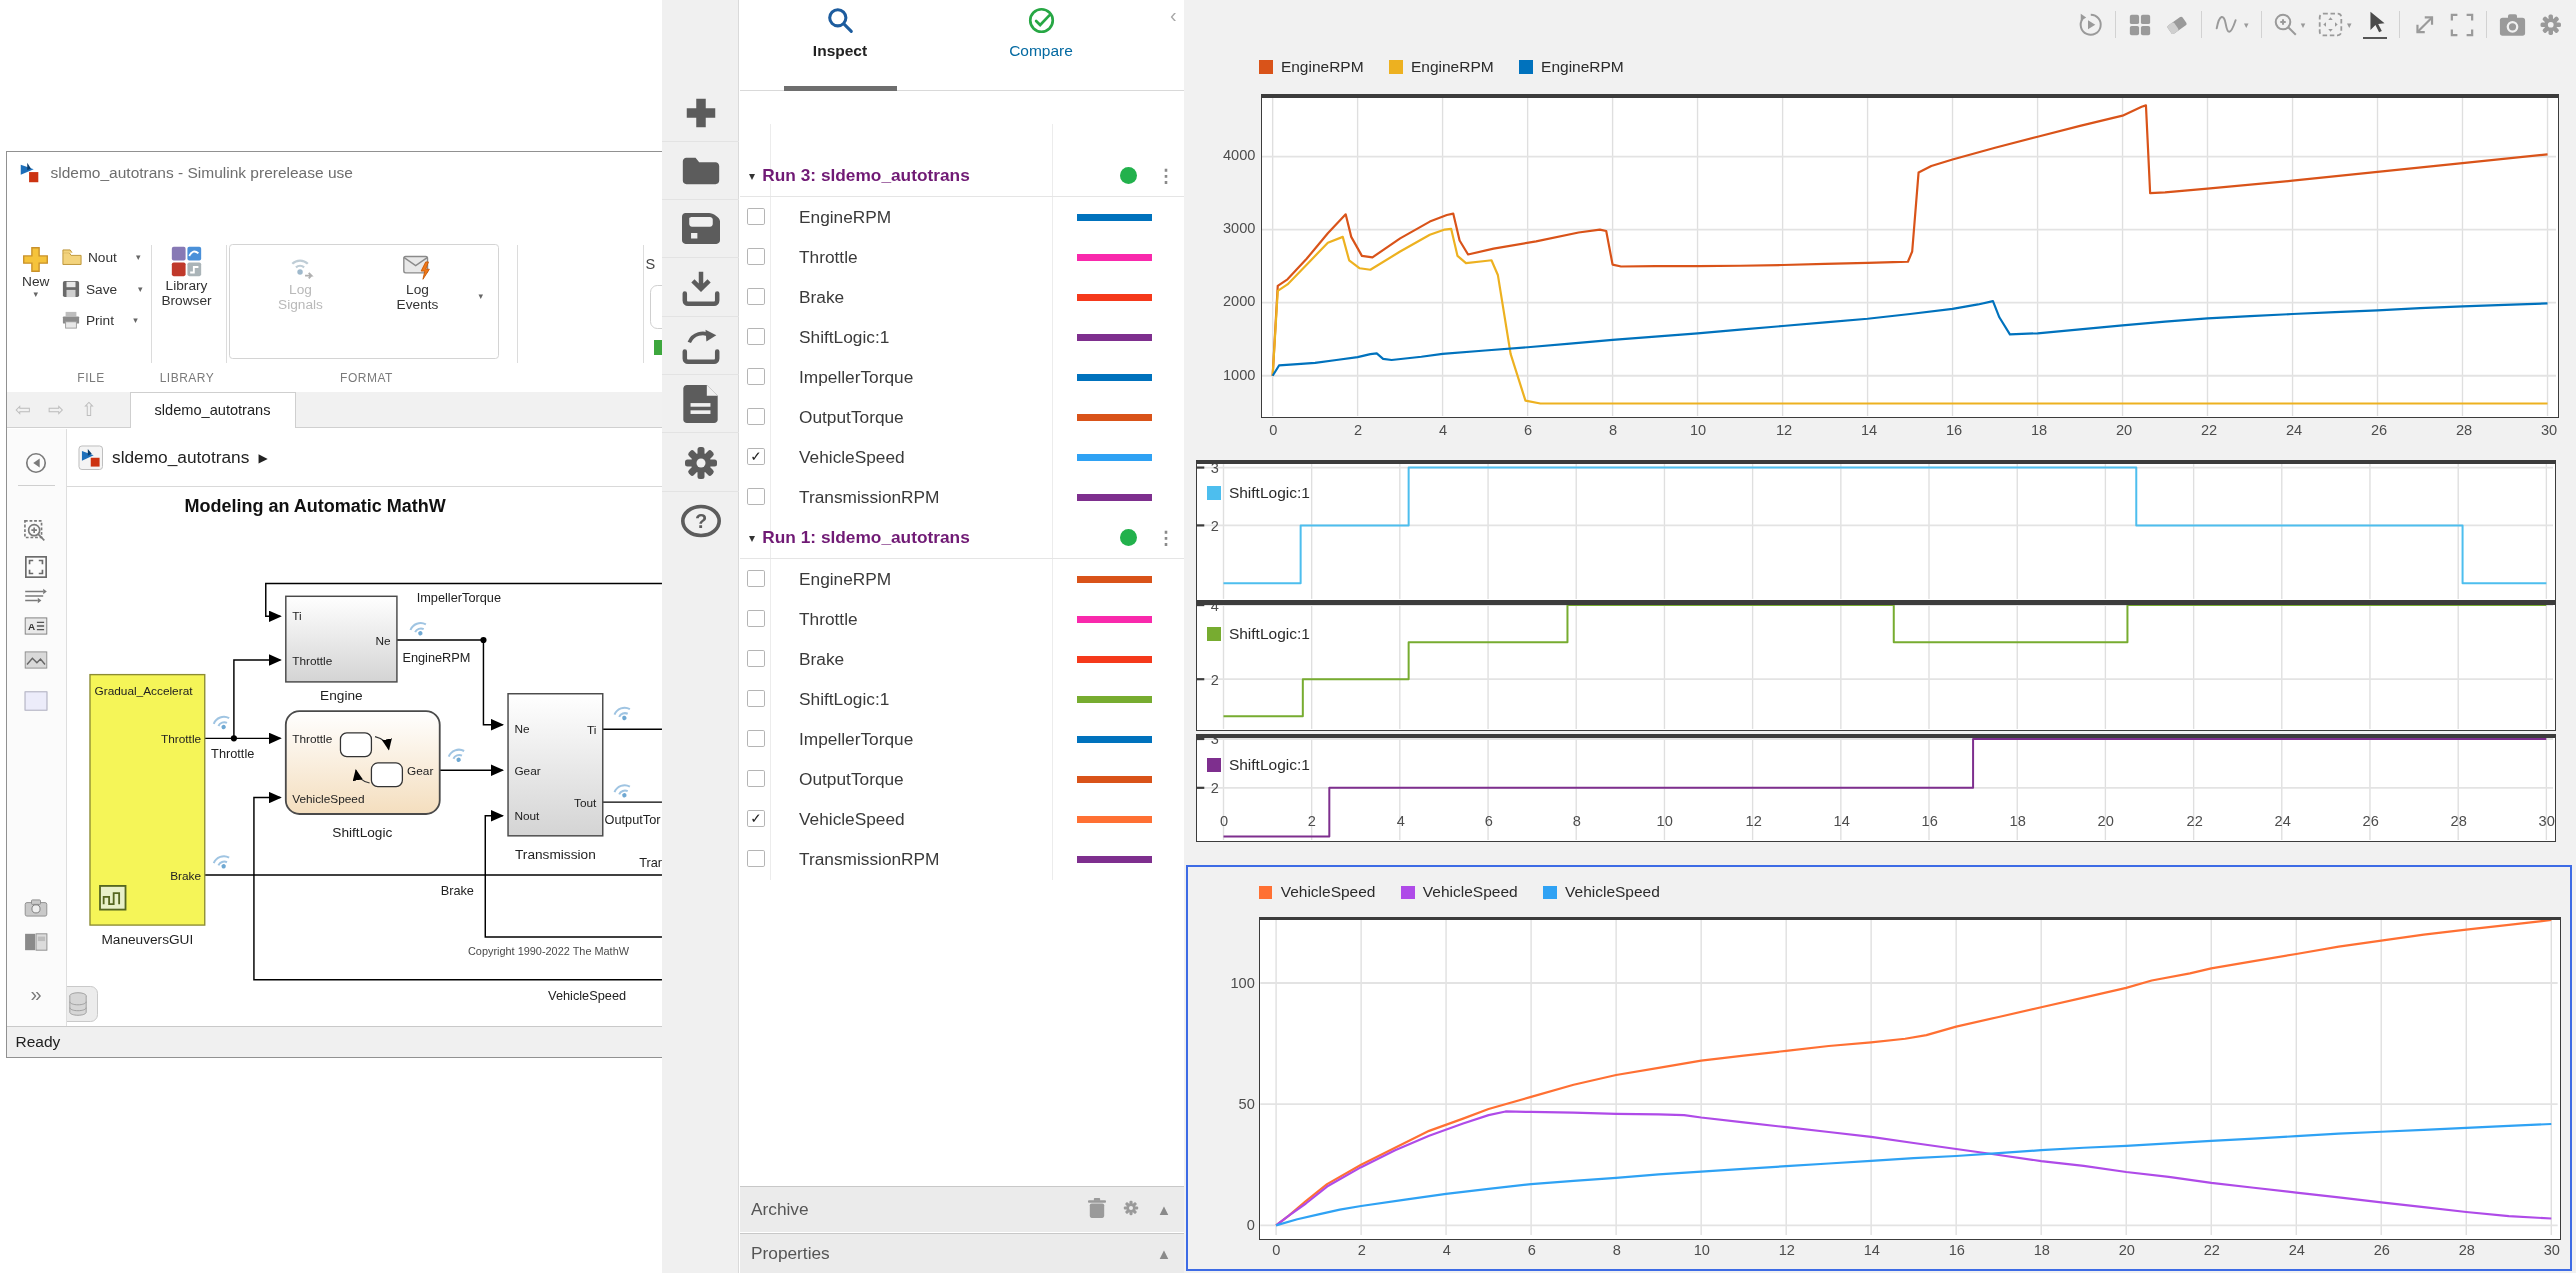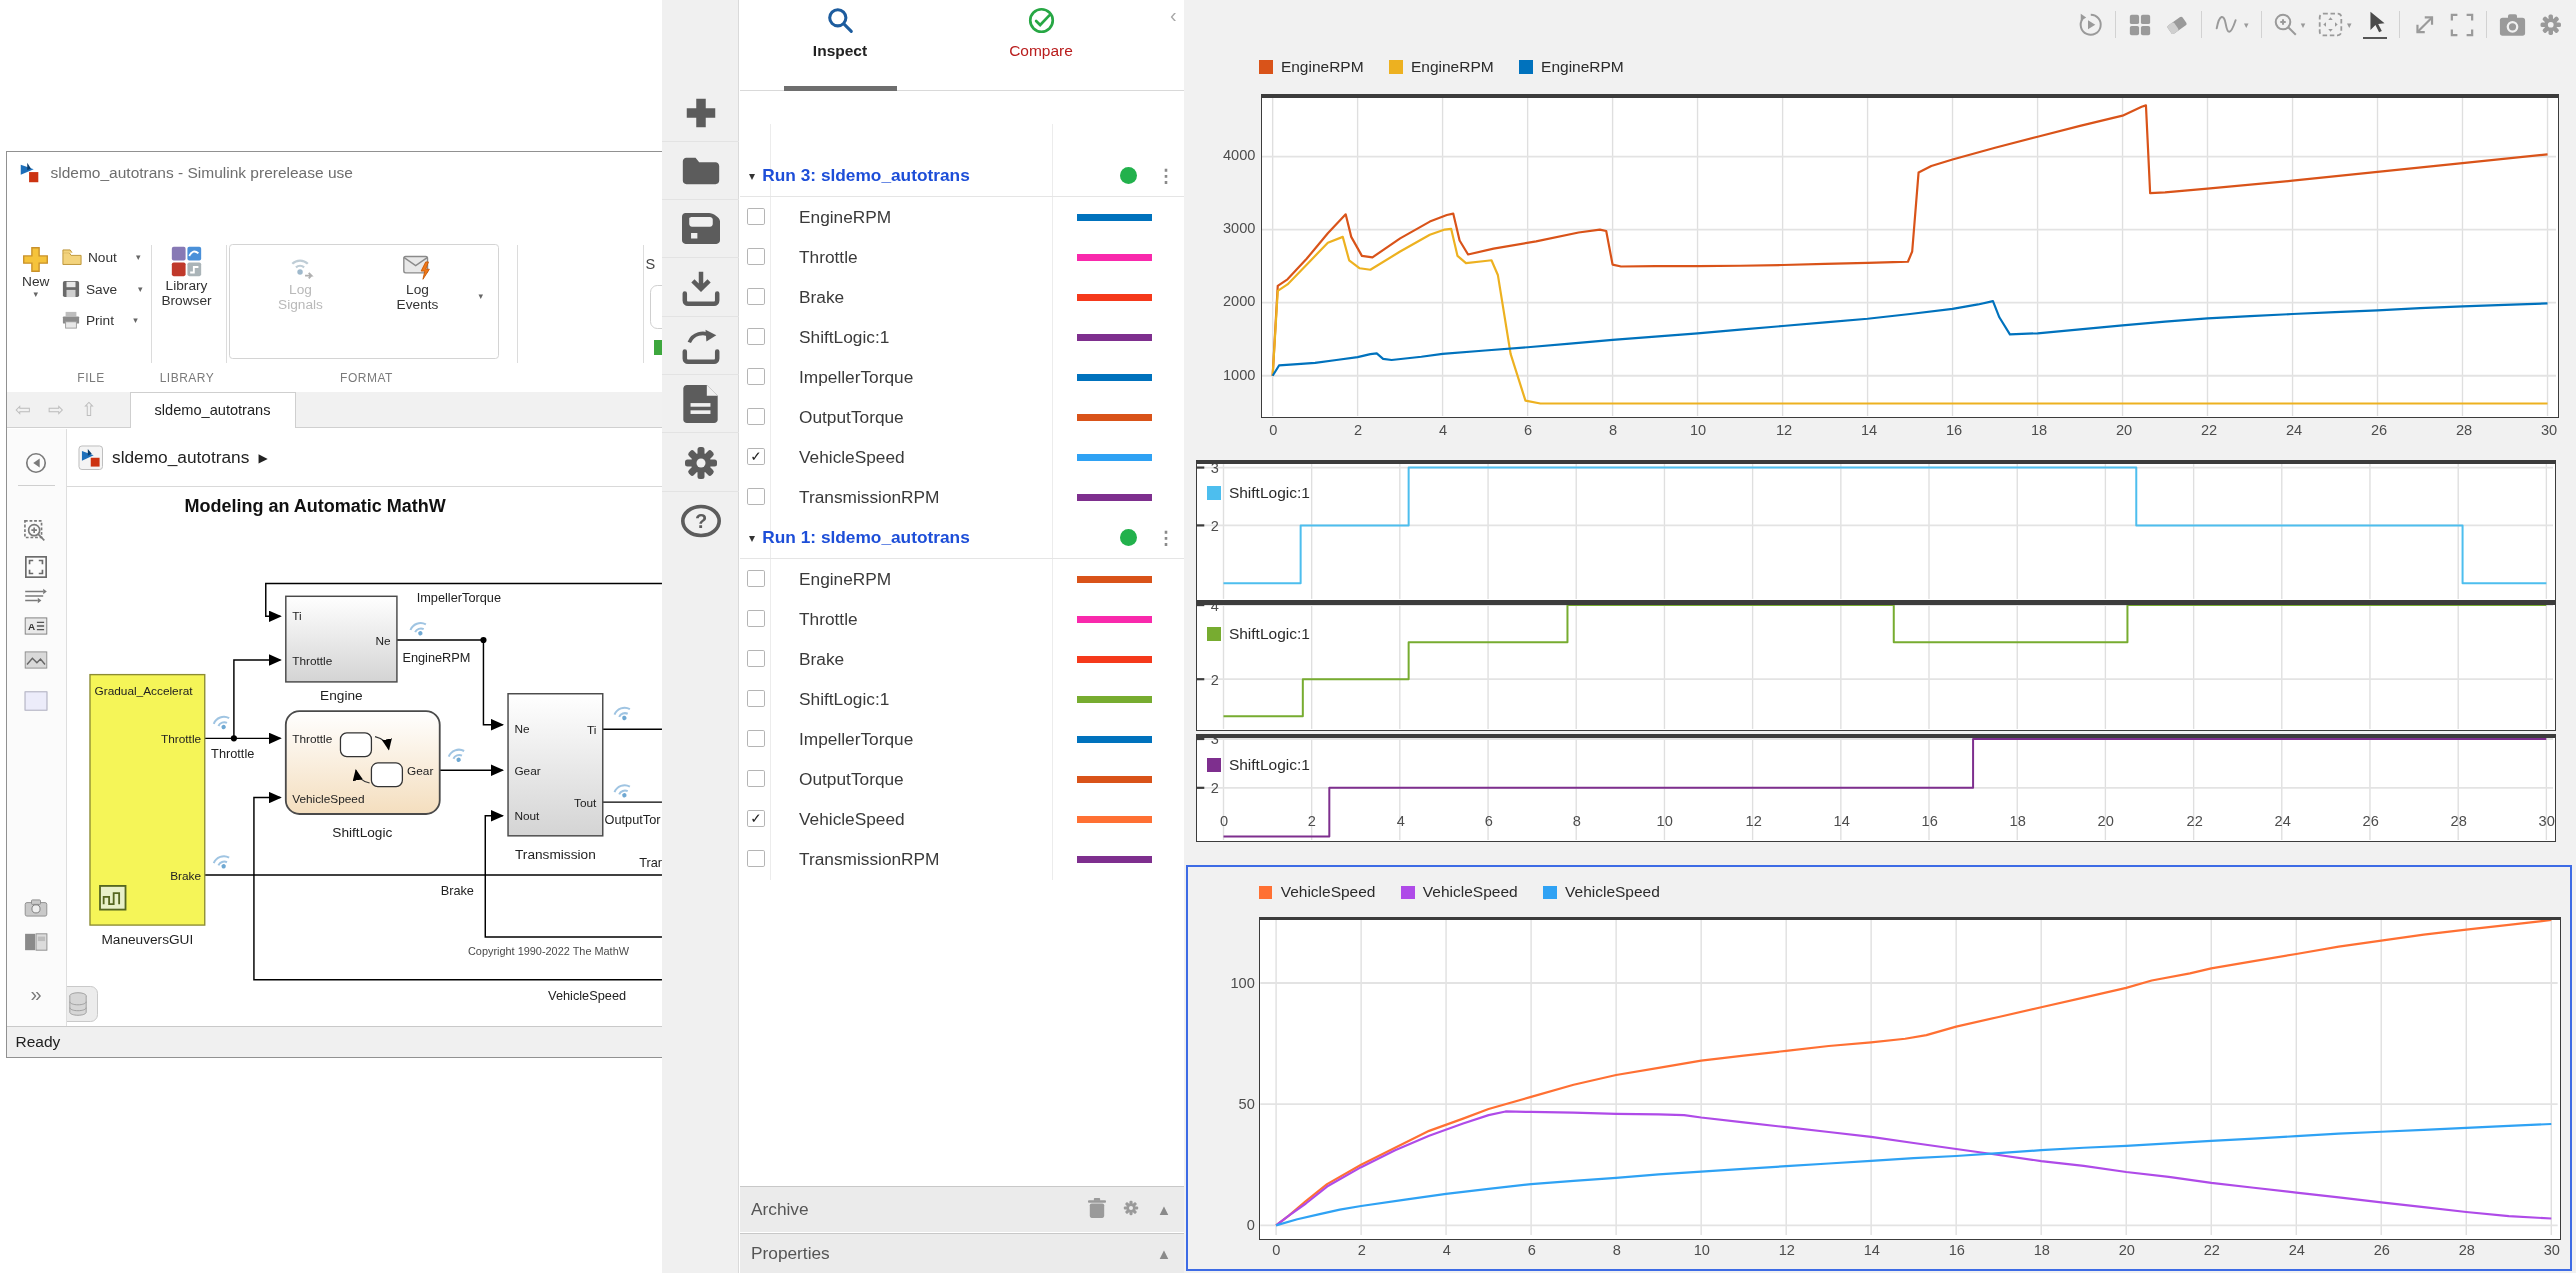--- a/index.html
+++ b/index.html
@@ -61,33 +61,33 @@
   .mid-toolbar{position:absolute;left:662px;top:0;width:77px;height:1273px;background:#f0f0f0;
                border-right:0.9px solid #dadada;}
   .mid-cell{position:absolute;left:0;width:77px;height:58px;display:flex;align-items:center;
             justify-content:center;border-bottom:0.9px solid #e3e3e3;}
 
   
   .inspector{position:absolute;left:740px;top:0;width:445px;height:1273px;background:#fff;
              border-right:0.9px solid #cfcfcf;}
   .insp-tabs{position:absolute;left:0;top:0;right:0;height:91px;border-bottom:0.9px solid #d9d9d9;}
   .itab{position:absolute;top:7.3px;width:164px;display:flex;flex-direction:column;align-items:center;gap:7.3px;}
-  .itab .lbl{font-size:15.5px;color:#b91c1c;}
+  .itab .lbl{font-size:15.5px;color:#0369a1;}
   .itab.active .lbl{font-weight:bold;color:#222;}
   .itab-underline{position:absolute;left:44px;top:86px;width:113px;height:4.6px;background:#6e6e6e;}
   .collapse{position:absolute;right:7.3px;top:3.6px;font-size:20px;color:#a8a8a8;}
   .filter{position:absolute;left:0;top:91px;right:0;height:33px;border:0.9px solid #d9d9d9;border-left:none;border-right:none;
           font-size:15.5px;color:#333;padding:0 9px;outline:none;background:#fff;font-family:inherit;}
   .cols{position:absolute;left:0;top:124px;right:0;height:31px;border-bottom:0.9px solid #d9d9d9;
         font-size:12.8px;color:#757575;letter-spacing:0.5px;}
   .vl{position:absolute;top:124px;height:756px;width:0.9px;background:#ececec;}
   .list{position:absolute;left:0;top:155px;right:0;}
   .run-header{position:relative;height:42px;border-bottom:0.9px solid #e5e5e5;display:flex;align-items:center;}
   .tri{font-size:12px;color:#333;margin-left:9px;}
-  .run-title{font-size:17.3px;font-weight:bold;color:#1d4ed8;margin-left:7.3px;flex:1;}
+  .run-title{font-size:17.3px;font-weight:bold;color:#701a75;margin-left:7.3px;flex:1;}
   .run-dot{width:17.3px;height:17.3px;border-radius:50%;margin-right:20px;}
   .kebab{font-size:18px;color:#8a8a8a;margin-right:9px;font-weight:bold;}
   .sig-row{position:relative;height:40px;display:flex;align-items:center;}
   .cb{position:absolute;left:7.3px;top:11px;width:17.3px;height:17.3px;border:0.9px solid #b5b5b5;border-radius:1.8px;
       background:#fff;font-size:13.7px;line-height:15.5px;text-align:center;color:#222;}
   .sig-name{position:absolute;left:59px;font-size:17.3px;color:#3a3a3a;}
   .swatch{position:absolute;left:337px;top:17.3px;width:75px;height:6.4px;}
   .bot-row{position:absolute;left:0;right:0;height:46px;background:#ebebeb;border-top:0.9px solid #c8c8c8;
            display:flex;align-items:center;}
   .bot-label{font-size:17.3px;color:#555;margin-left:11px;flex:1;}

